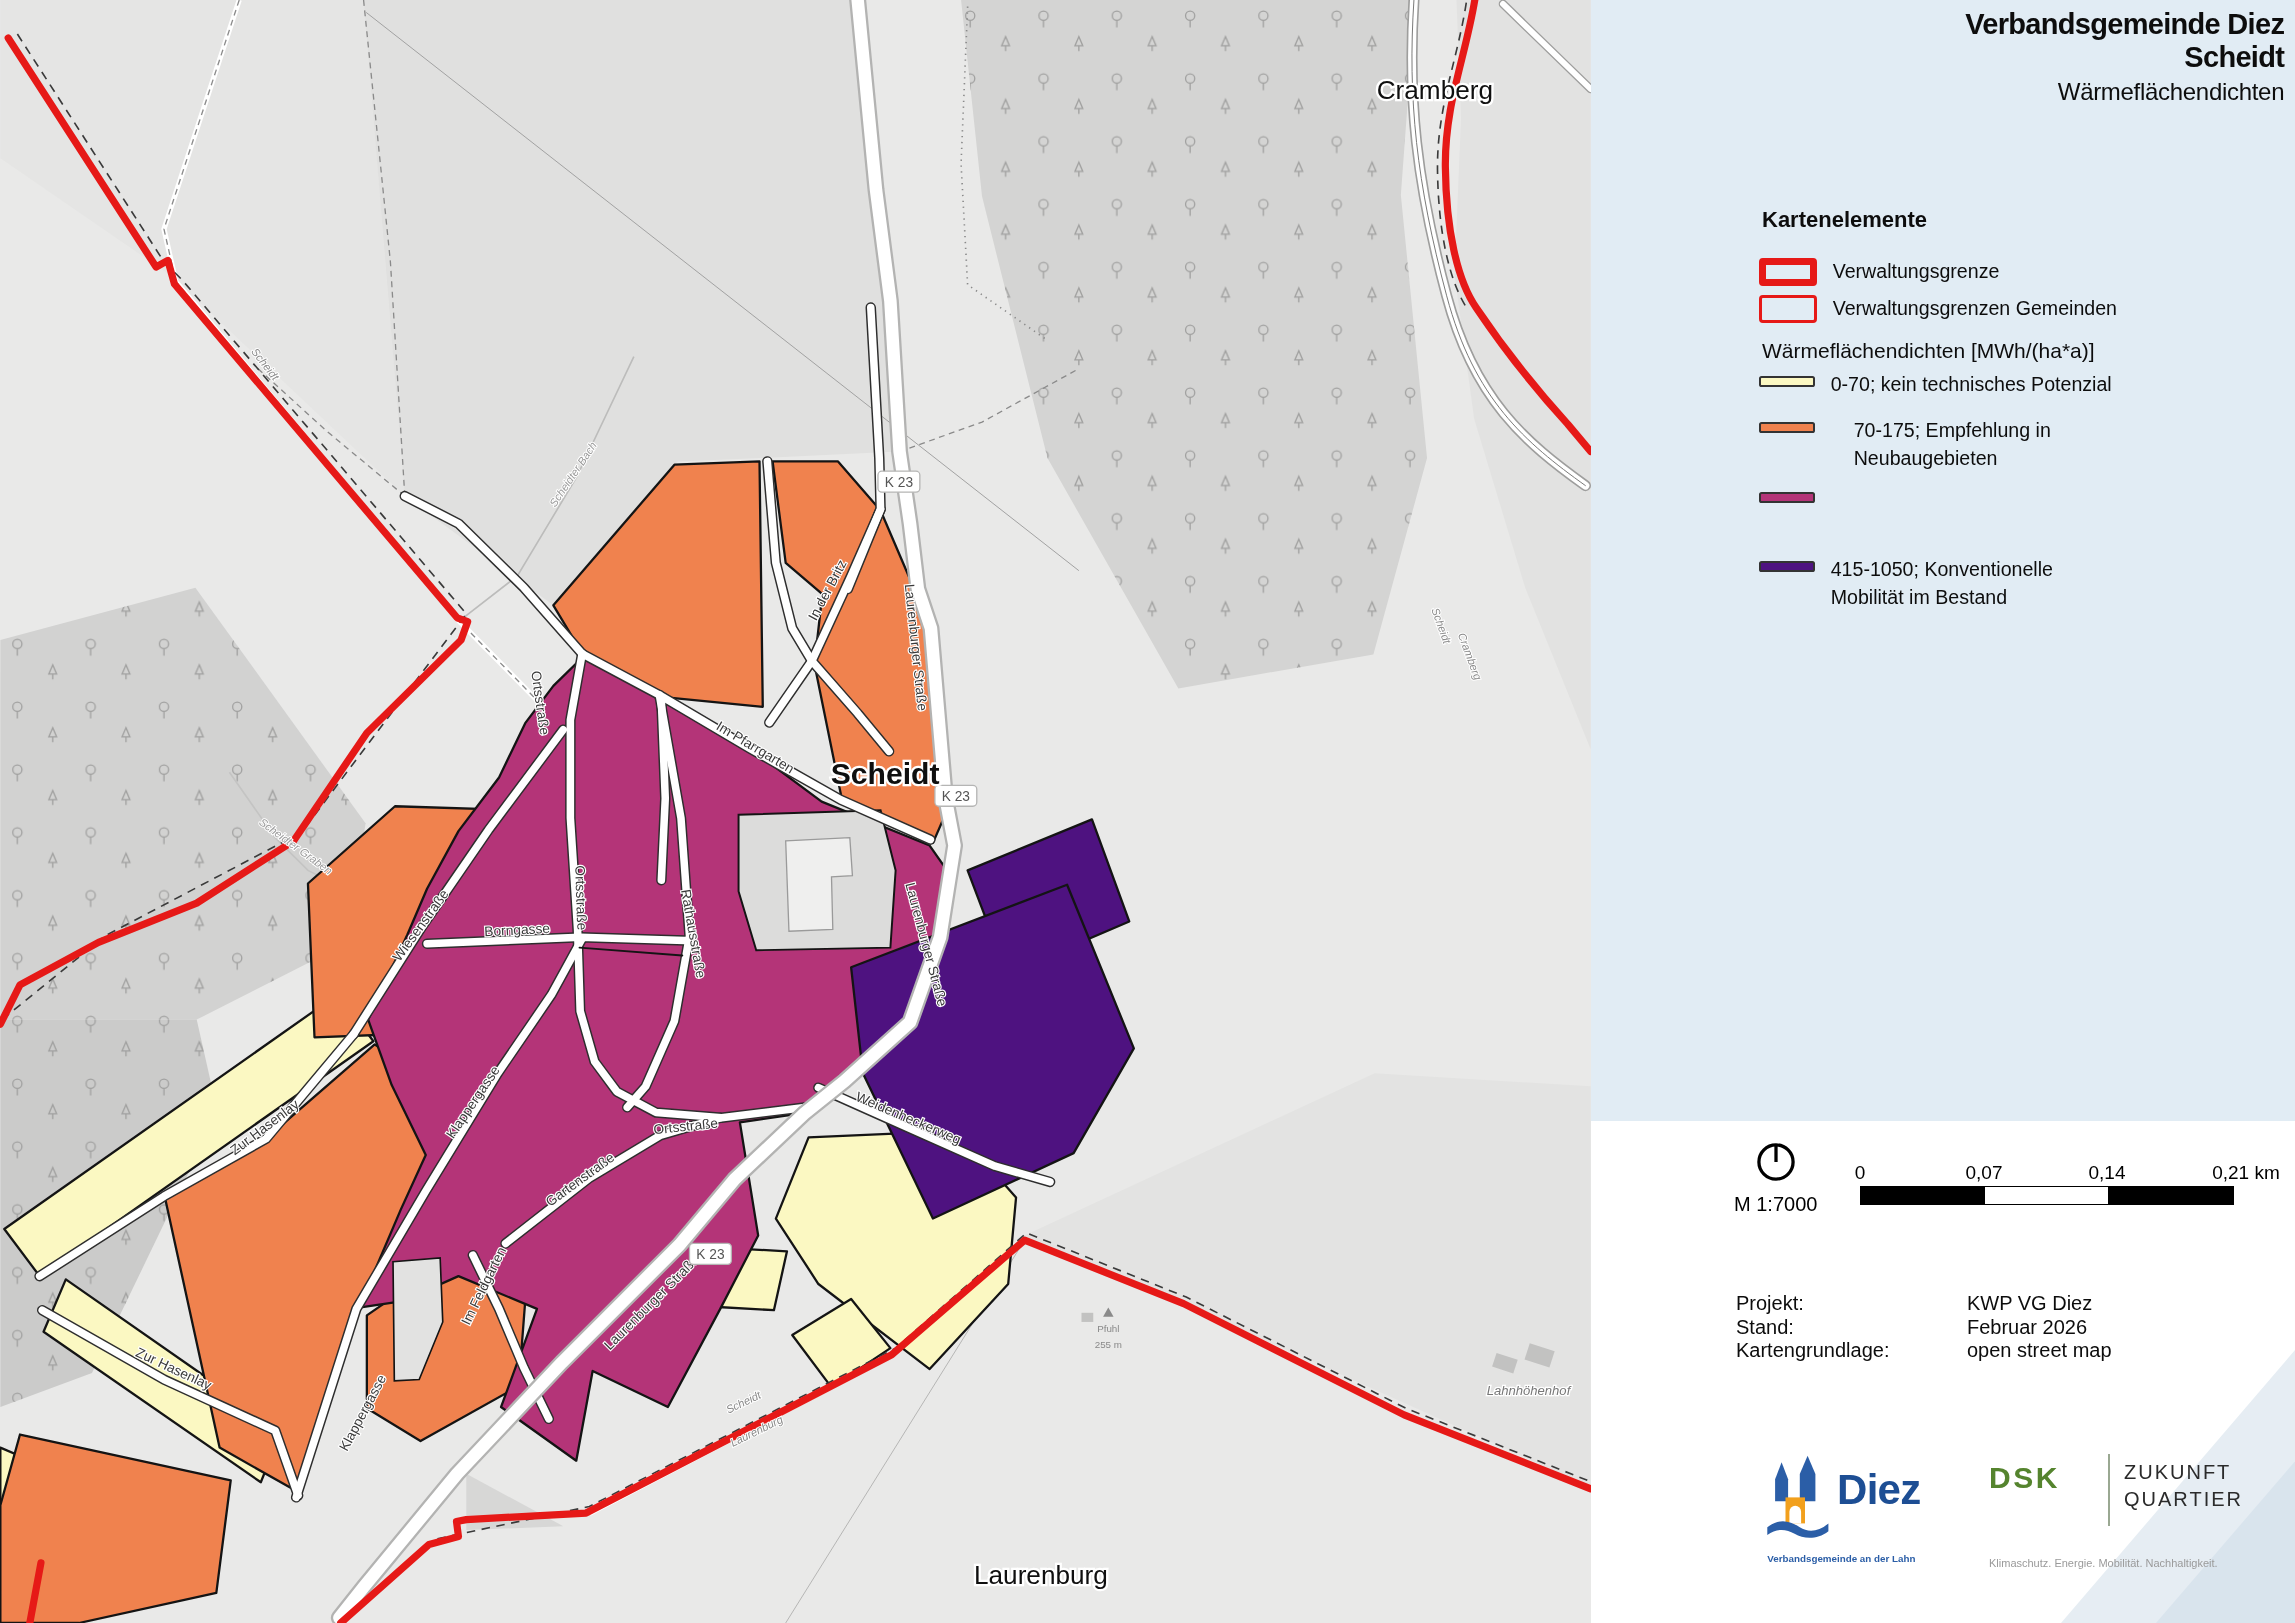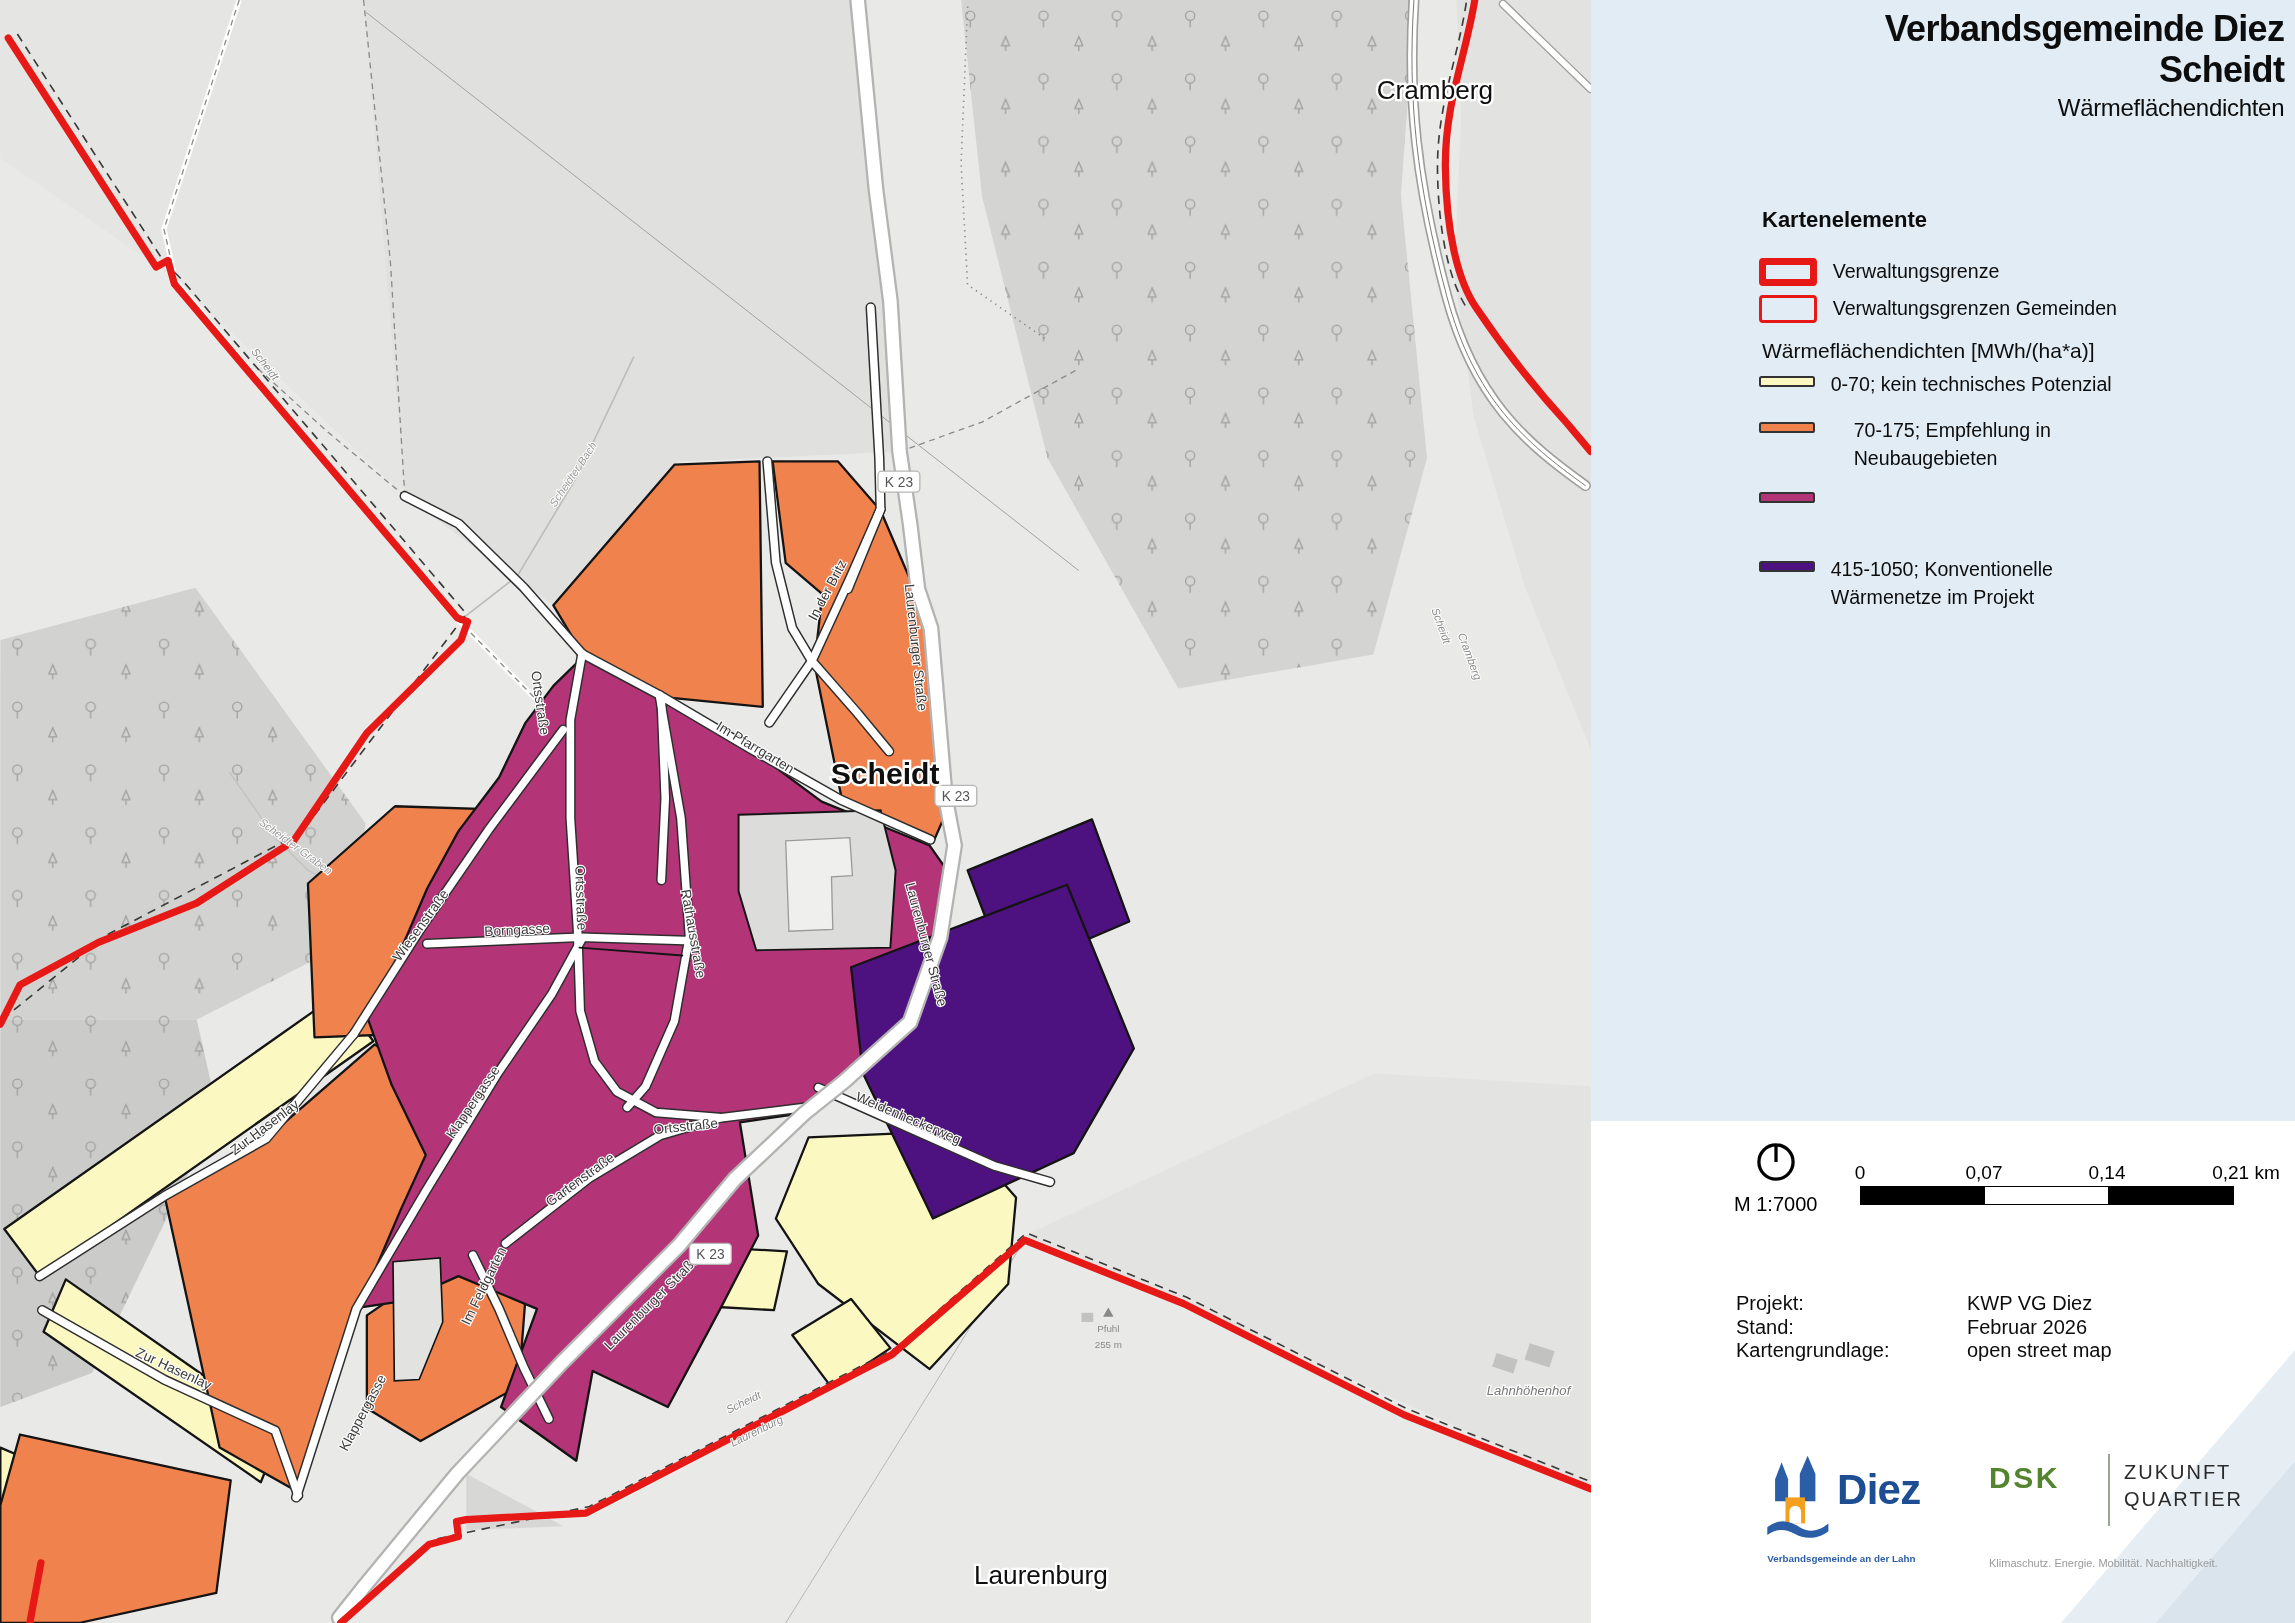--- a/index.html
+++ b/index.html
@@ -21,21 +21,21 @@
   .boundary-label{font-size:17px;font-style:italic;fill:#8a8a8a;stroke:#fff;stroke-width:3px;paint-order:stroke;text-anchor:middle;}
   .stream-label{font-size:17px;font-style:italic;fill:#9a9a9a;stroke:#fff;stroke-width:3px;paint-order:stroke;text-anchor:middle;}
   .badge-rect{fill:#fff;stroke:#b5b5b4;stroke-width:2;}
   .badge-text{font-size:21px;fill:#555;text-anchor:middle;}
   .peak-text{font-size:15px;fill:#8a8a8a;text-anchor:middle;}
   
   #panel{position:absolute;left:1591px;top:0;width:705px;height:1623px;}
   #panel-blue{position:absolute;left:0;top:0;width:705px;height:1121px;background:#e1ecf4;}
   #panel-white{position:absolute;left:0;top:1121px;width:705px;height:503px;background:#ffffff;}
   #title-block{position:absolute;top:7.9px;right:11.8px;text-align:right;color:#0d0d0d;}
-  #title-line1,#title-line2{font-size:36px;font-weight:bold;letter-spacing:-0.7px;line-height:1.14;}
+  #title-line1,#title-line2{font-size:29px;font-weight:bold;letter-spacing:-0.7px;line-height:1.14;}
   #title-sub{font-size:24px;margin-top:3.9px;letter-spacing:-0.3px;}
   #legend-heading{position:absolute;left:171px;top:207px;font-size:22px;font-weight:bold;color:#0d0d0d;}
   .admin-row{position:absolute;left:168px;display:flex;align-items:center;}
   .admin-box{width:58px;height:27.5px;background:transparent;border-radius:3.9px;box-sizing:border-box;}
   .admin-box.thick{border:7.2px solid var(--c-red);}
   .admin-box.thin{border:3.3px solid var(--c-red);}
   .admin-label{margin-left:15.7px;font-size:19.6px;color:#0d0d0d;white-space:nowrap;}
   #admin-row-0{top:258px;}
   #admin-row-1{top:295px;}
   #heat-heading{position:absolute;left:171px;top:339px;font-size:21px;color:#0d0d0d;}
@@ -300,21 +300,21 @@
           <div>Neubaugebieten</div>
         </div>
       </div>
       <div class="heat-row" id="heat-row-2">
         <div class="swatch" style="background: rgb(180, 52, 120);"></div>
       </div>
       <div class="heat-row" id="heat-row-3">
         <div class="swatch" style="background: rgb(78, 18, 128);"></div>
         <div class="heat-label">
           <div>415-1050; Konventionelle</div>
-          <div>Wärmenetze im Projekt</div>
+          <div>Mobilität im Bestand</div>
         </div>
       </div>
     </div>
 
     <div id="panel-white">
       <svg id="compass" width="46" height="46" viewBox="0 0 70 70">
         <circle cx="35" cy="35" r="26" fill="none" stroke="#000" stroke-width="5"></circle>
         <line x1="35" y1="9" x2="35" y2="35" stroke="#000" stroke-width="5"></line>
       </svg>
       <div id="scale-ratio">M 1:7000</div>

